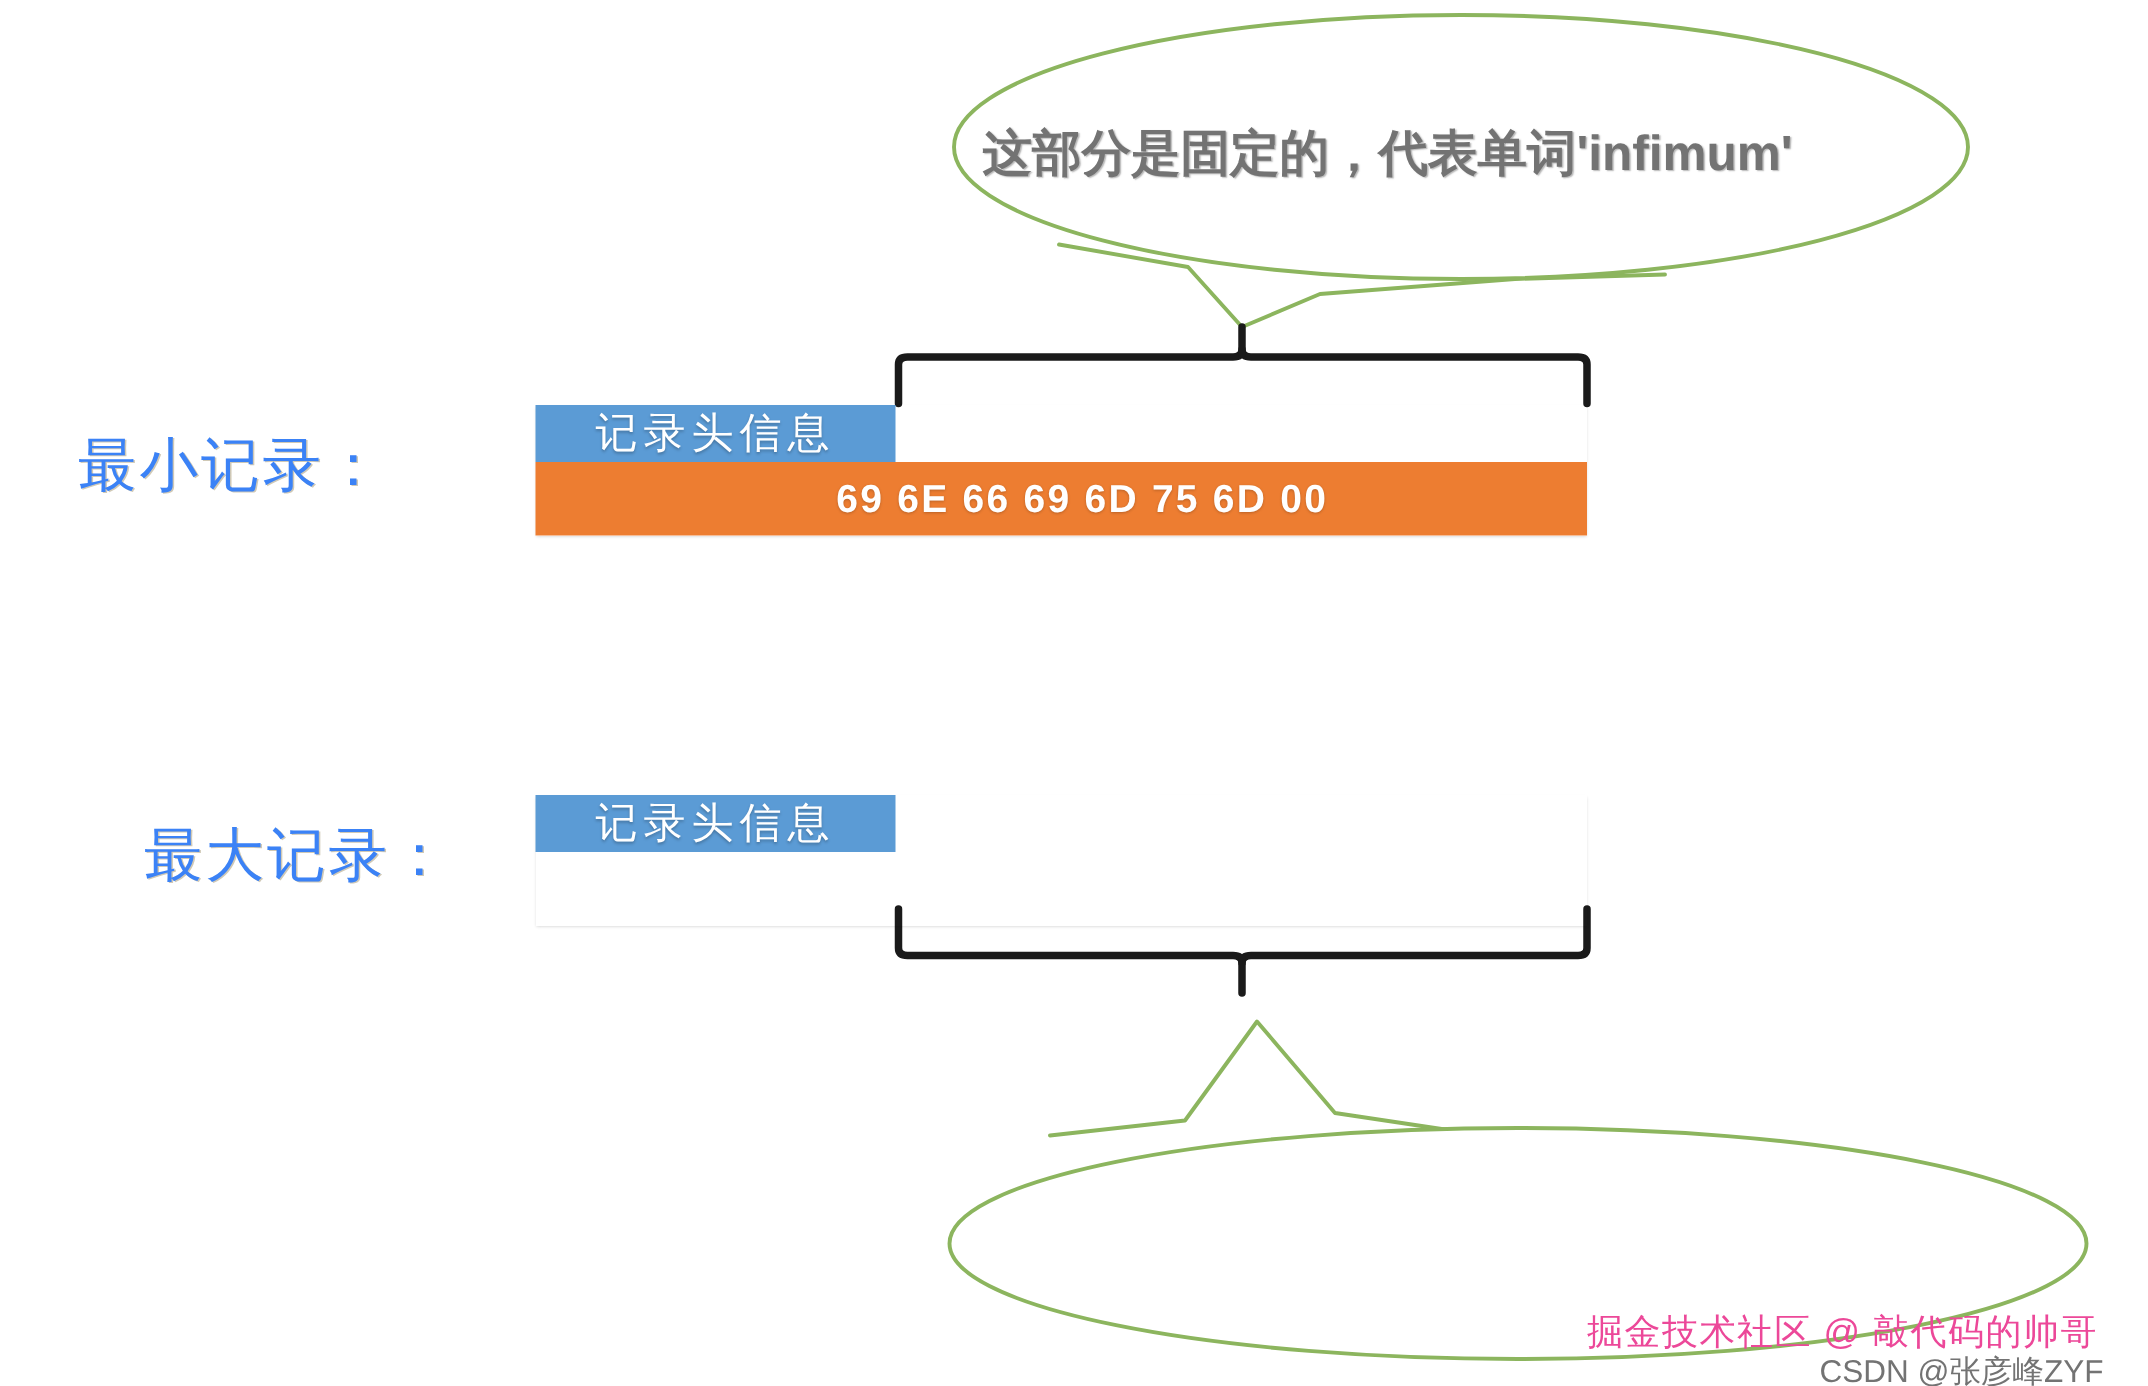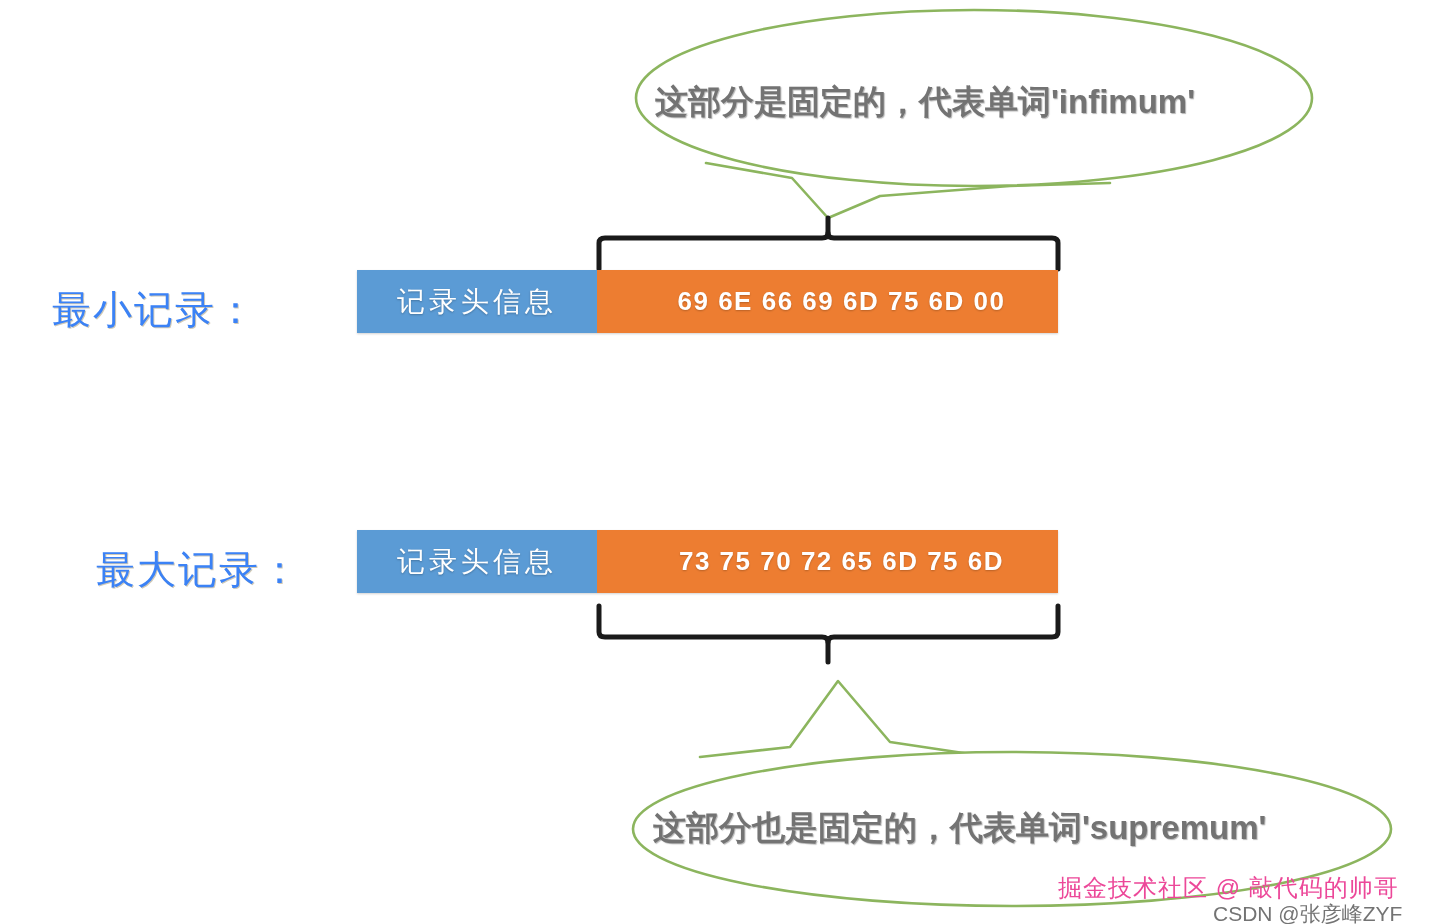--- a/index.html
+++ b/index.html
@@ -38,24 +38,25 @@
     color: #3b82f6;
     text-shadow: 1px 1px 0 rgba(120,100,45,.35);
     white-space: nowrap;
   }
   #label-min { left: 52px; top: 283px; }
   #label-max { left: 52px; top: 543px; margin-left: 44px; }
 
   
   .record-bar {
     position: absolute;
-    height: 63px;
+    height: 87px;
     display: flex;
     align-items: stretch;
     box-shadow: 0 1px 2px rgba(0,0,0,.18);
+    flex-direction: column;
   }
   #bar-min { left: 357px; top: 270px; width: 701px; }
   #bar-max { left: 357px; top: 530px; width: 701px; }
 
   .cell-header {
     width: 240px;
     background: #5b9bd5;
     display: flex;
     align-items: center;
     justify-content: center;
@@ -143,23 +144,21 @@
 
   <div class="record-bar" id="bar-min">
     <div class="cell-header">记录头信息</div>
     <div class="cell-bytes">69 6E 66 69 6D 75 6D 00</div>
   </div>
 
   <div class="row-label" id="label-max">最大记录：</div>
 
   <div class="record-bar" id="bar-max">
     <div class="cell-header">记录头信息</div>
-    <div class="cell-bytes">73 75 70 72 65 6D 75 6D</div>
   </div>
 
   <div class="callout-text" id="callout-text-top">这部分是固定的，代表单词'infimum'</div>
 
-  <div class="callout-text" id="callout-text-bottom">这部分也是固定的，代表单词'supremum'</div>
 
   <div class="watermark-main">掘金技术社区 @ 敲代码的帅哥</div>
   <div class="watermark-sub">CSDN @张彦峰ZYF</div>
 
 </div>
 
 </body></html>

